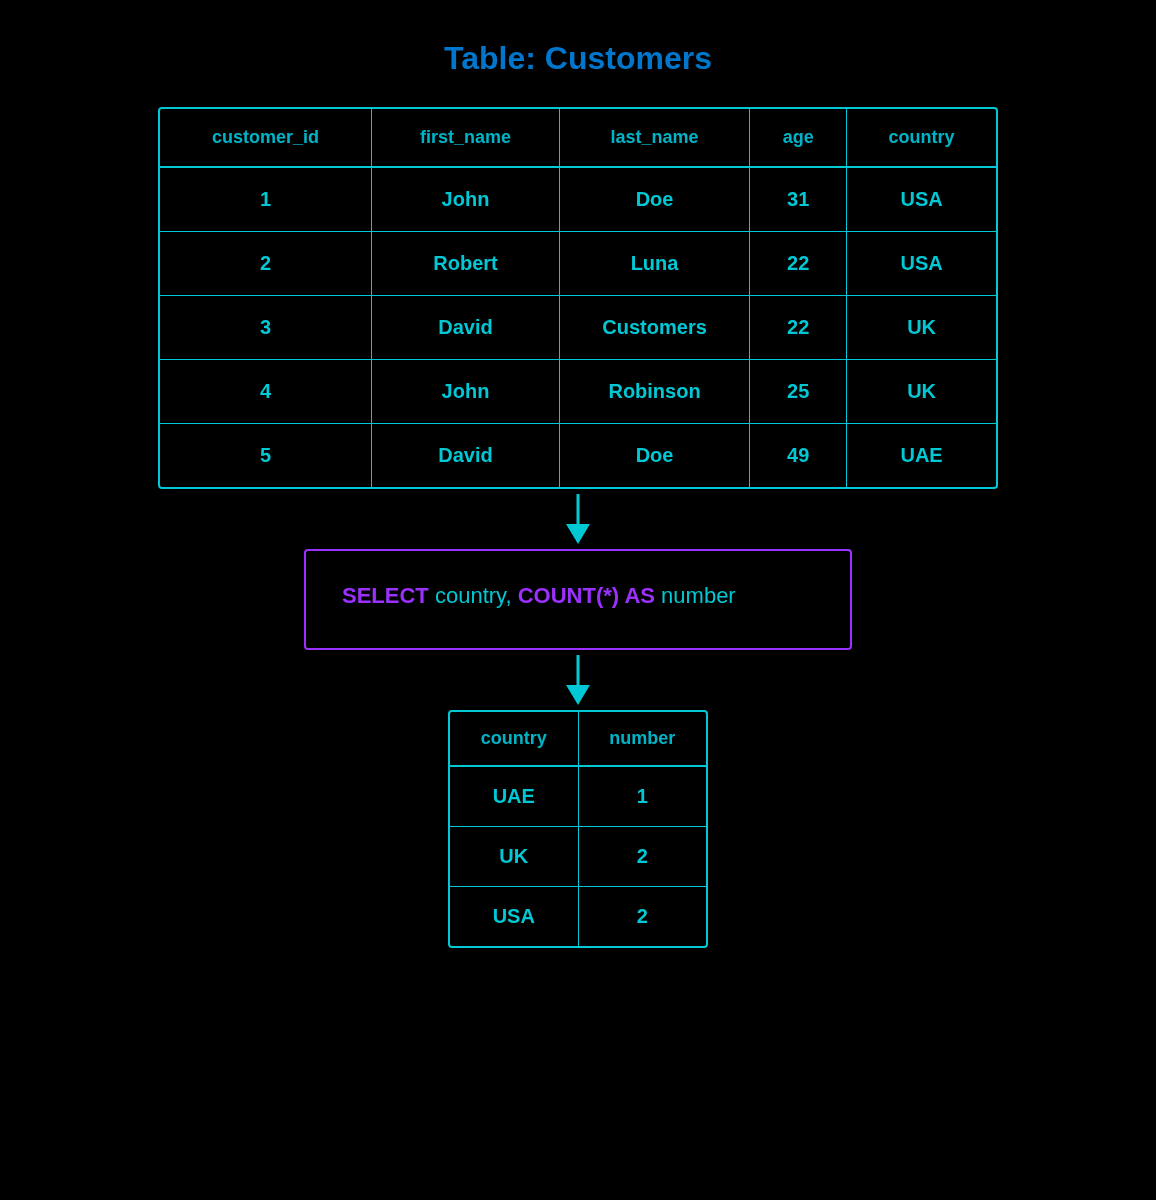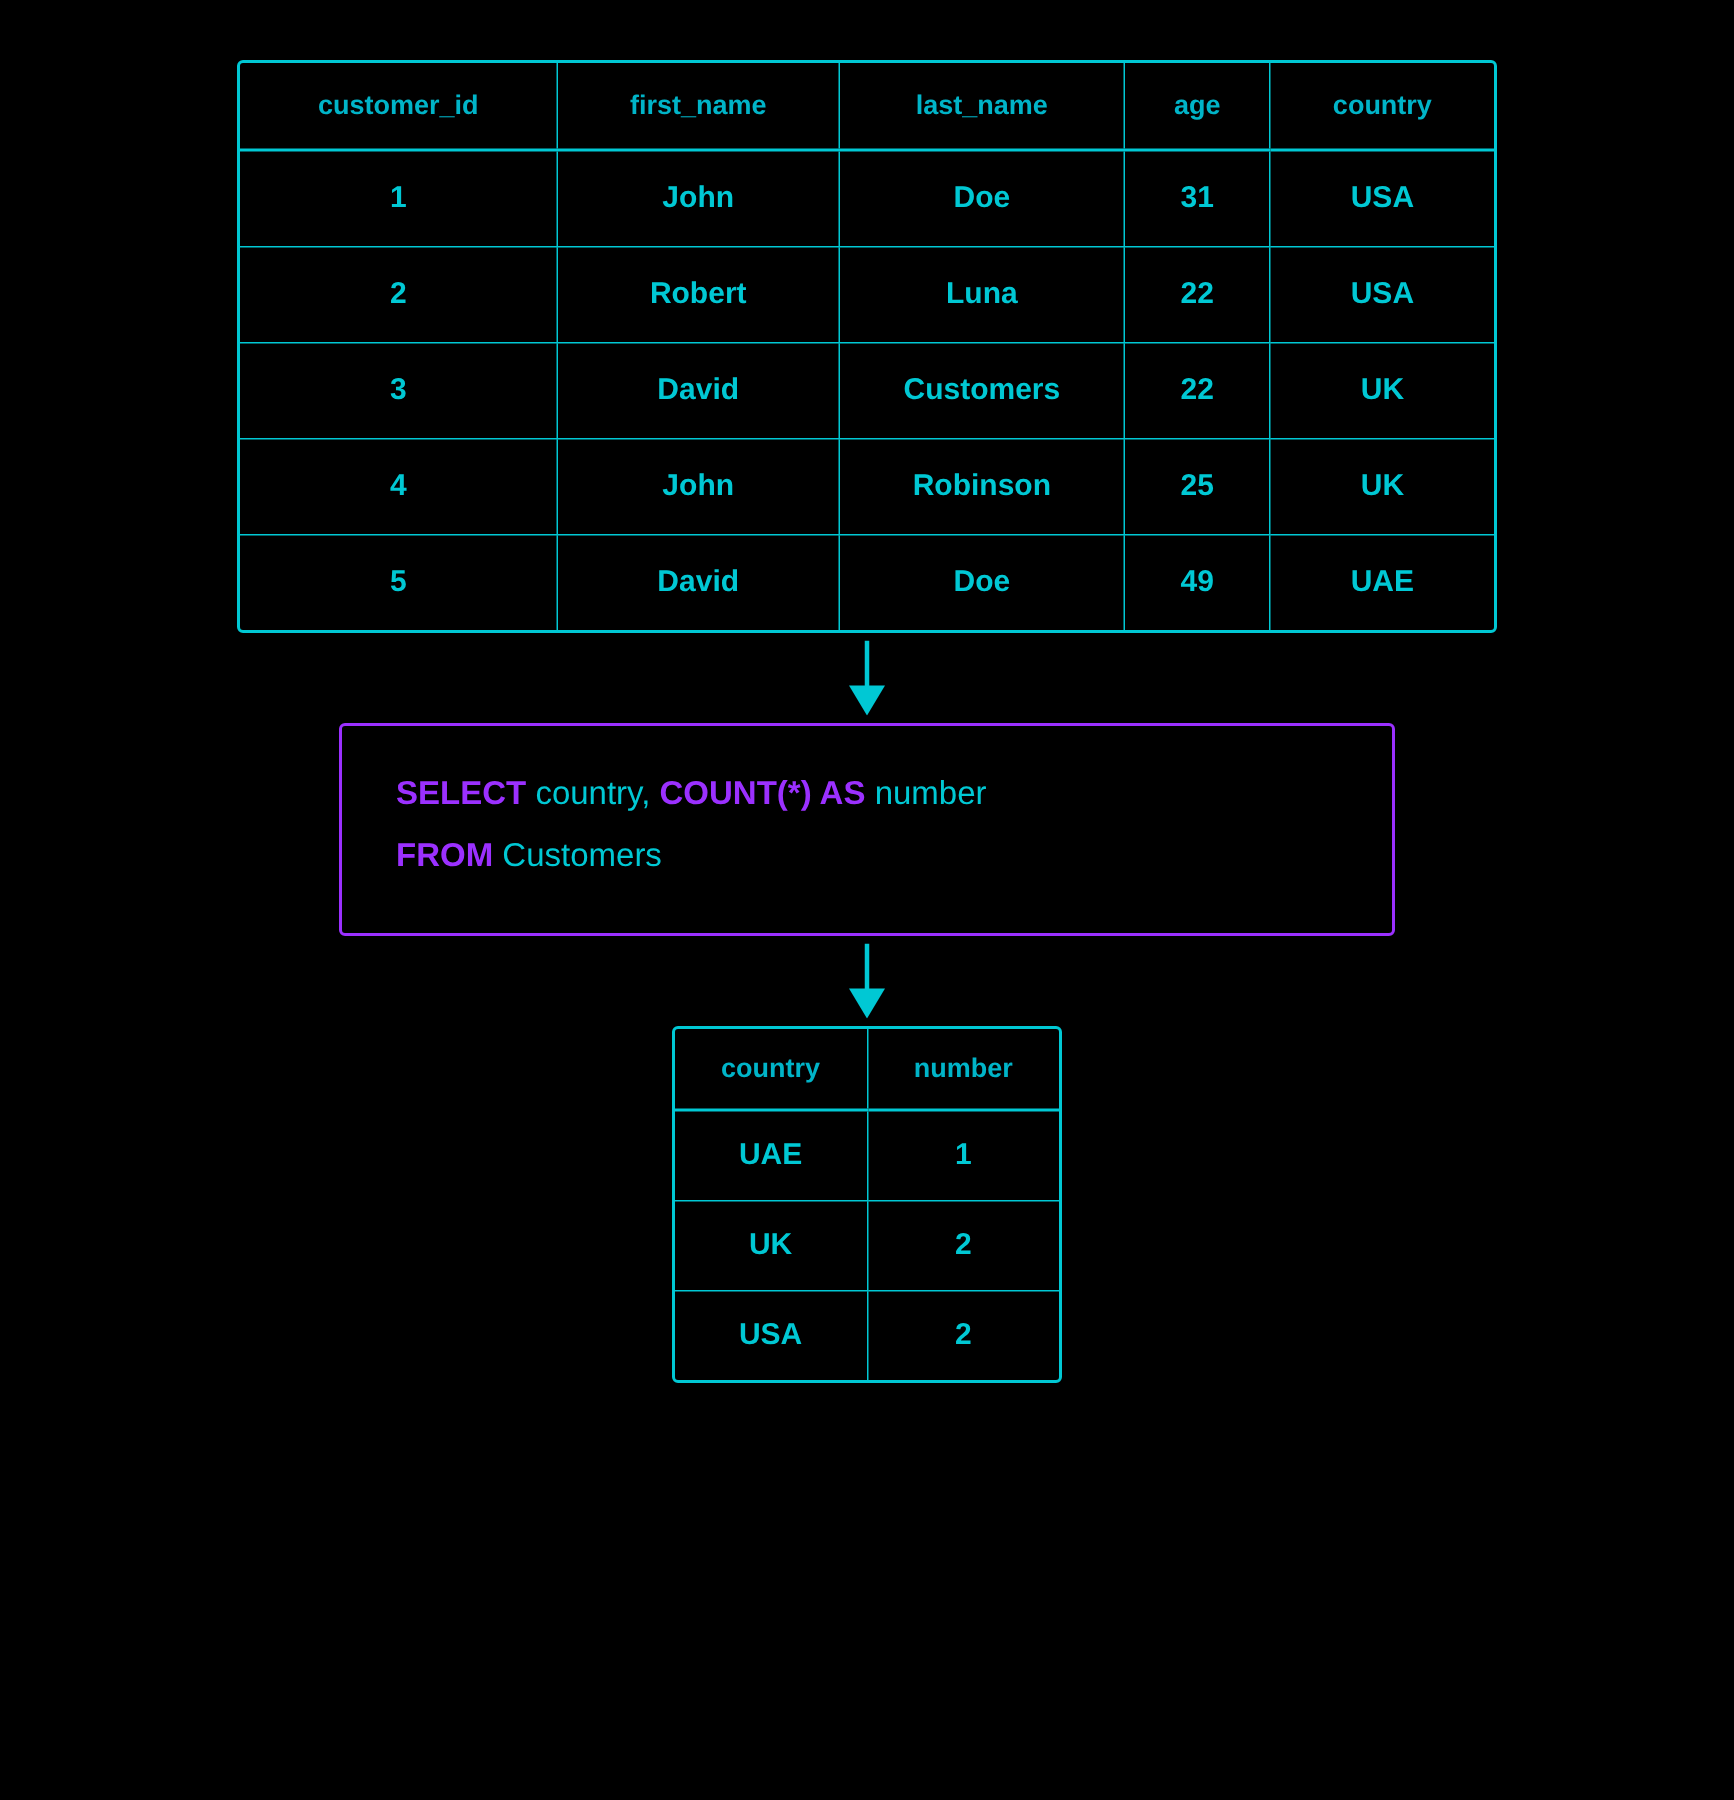--- a/index.html
+++ b/index.html
@@ -87,21 +87,21 @@
     .arrow-down svg {
       width: 40px;
       height: 50px;
     }
 
     
     .sql-box {
       border: 2.5px solid #9b30ff;
       border-radius: 4px;
       padding: 28px 36px;
-      width: 704px;
+      width: 548px;
       background: transparent;
     }
 
     .sql-line {
       font-size: 22px;
       margin-bottom: 8px;
       line-height: 1.5;
     }
 
     .sql-keyword {
@@ -157,20 +157,21 @@
 
     .result-table tr:last-child td {
       border-bottom: none;
     }
   </style>
 </head>
 <body>
 
 <div class="page-container">
 
+  <h1 class="page-title">Table: Customers</h1>
 
   <div class="customers-table-wrapper">
     <table class="customers-table">
       <thead>
         <tr>
           <th>customer_id</th>
           <th>first_name</th>
           <th>last_name</th>
           <th>age</th>
           <th>country</th>
@@ -223,24 +224,20 @@
     </svg>
   </div>
 
   <div class="sql-box">
     <div class="sql-line">
       <span class="sql-keyword">SELECT</span>
       <span class="sql-text"> country, </span>
       <span class="sql-keyword">COUNT(*) AS</span>
       <span class="sql-text"> number</span>
     </div>
-    <div class="sql-line">
-      <span class="sql-keyword">FROM</span>
-      <span class="sql-text"> Customers</span>
-    </div>
   </div>
 
   <div class="arrow-down">
     <svg viewBox="0 0 40 50" xmlns="http://www.w3.org/2000/svg">
       <line x1="20" y1="0" x2="20" y2="38" stroke="#00c8d4" stroke-width="3"></line>
       <polygon points="20,50 8,30 32,30" fill="#00c8d4"></polygon>
     </svg>
   </div>
 
   <div class="result-table-wrapper">

